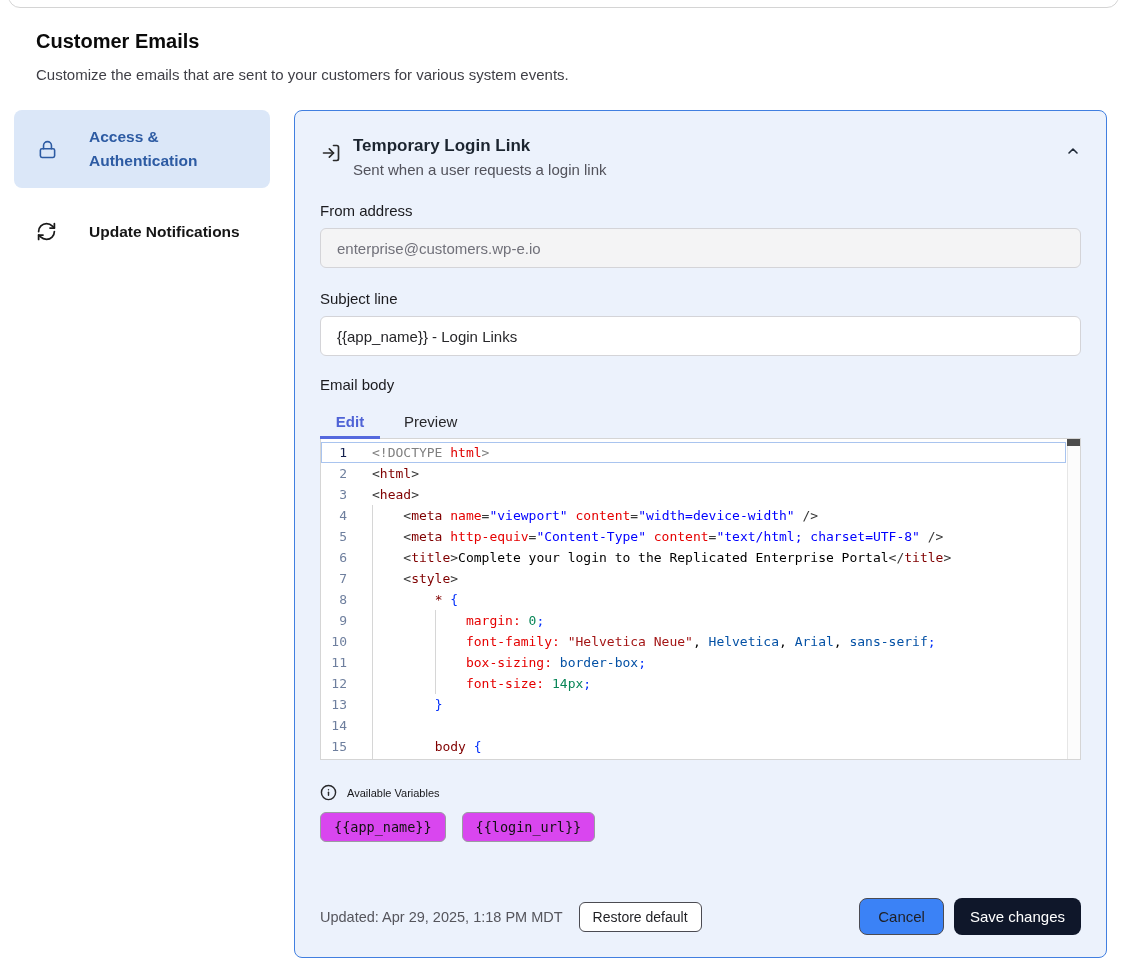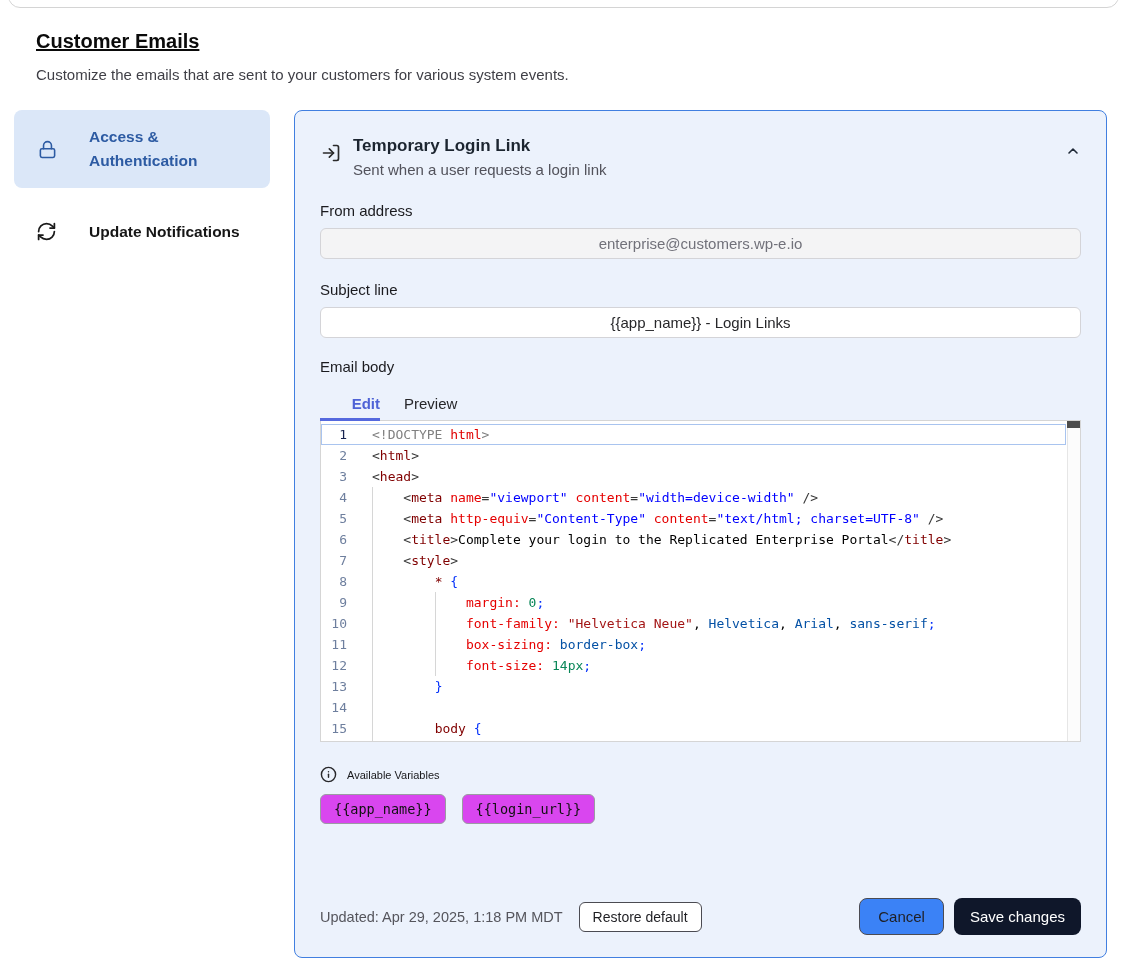--- a/index.html
+++ b/index.html
@@ -2,21 +2,21 @@
 <html><head>
 <meta charset="utf-8">
 <style>
   * { margin: 0; padding: 0; box-sizing: border-box; }
   html, body { width: 1128px; height: 980px; background: #ffffff; overflow: hidden;
     font-family: "Liberation Sans", "DejaVu Sans", sans-serif; }
 
   .prev-card-edge { position: absolute; left: 8px; top: -20px; width: 1111px; height: 28px;
     background: #fff; border: 1px solid #d4d4d4; border-radius: 12px; }
 
-  .page-title { position: absolute; left: 36px; top: 30px; font-size: 20px; font-weight: 700; color: #0a0a0a; text-decoration: underline; }
+  .page-title { position: absolute; left: 36px; top: 30px; font-size: 20px; font-weight: 700; color: #0a0a0a; }
   .page-subtitle { position: absolute; left: 36px; top: 66px; font-size: 15px; color: #3f3f46; }
 
   
   .sidebar { position: absolute; left: 14px; top: 110px; width: 256px; }
   .side-item { display: flex; align-items: center; gap: 32px; cursor: pointer; }
   .side-item.active { background: #dbe7f8; border-radius: 8px; padding: 15px 18px 15px 24px;
     color: #2d5ba3; font-weight: 600; font-size: 15.5px; line-height: 24px; }
   .side-item.plain { margin-top: 25px; padding: 8px 18px 8px 22px; color: #161616;
     font-weight: 600; font-size: 15.5px; }
   .side-item .ic { flex: 0 0 auto; display: flex; }
@@ -26,29 +26,29 @@
     border: 1px solid #417fe0; border-radius: 8px; background: #ecf2fc;
     padding: 24px 25px 22px 25px; display: flex; flex-direction: column; }
 
   .panel-head { display: flex; align-items: flex-start; }
   .panel-head .licon { margin: 8px 12px 0 1px; display: flex; }
   .ph-title { font-size: 17px; font-weight: 700; color: #1c2530; line-height: 22px; }
   .ph-sub { font-size: 15px; color: #52525b; margin-top: 3px; line-height: 20px; }
   .collapse-btn { margin-left: auto; margin-top: 8px; background: none; border: none; cursor: pointer; display: flex; }
 
   .fld-label { margin-top: 22px; font-size: 15px; color: #1b1b1f; }
-  .inp { margin-top: 9px; width: 100%; height: 31px; border: 1px solid #d4d4d8; border-radius: 6px;
+  .inp { margin-top: 9px; width: 100%; height: 40px; border: 1px solid #d4d4d8; border-radius: 6px;
     background: #fff; color: #27272a; font-size: 15px; padding: 0 16px;
-    font-family: "Liberation Sans", sans-serif; text-align: center; }
+    font-family: "Liberation Sans", sans-serif; }
   .inp.disabled { background: #f4f4f5; color: #71717a; }
 
   .tabs { margin-top: 13px; display: flex; align-items: center; height: 30px; }
   .tab { font-size: 15px; cursor: pointer; background: none; border: none;
     font-family: "Liberation Sans", sans-serif; }
-  .tab.active { width: 60px; text-align: right; color: #4f63d6; font-weight: 700; }
+  .tab.active { width: 60px; text-align: center; color: #4f63d6; font-weight: 700; }
   .tab.idle { padding: 0 24px; color: #27272a; }
   .tab-underline { width: 60px; height: 3px; background: #5569de; margin-bottom: -1px; position: relative; z-index: 3; }
 
   
   .editor { position: relative; height: 322px; background: #fff; border: 1px solid #d5d5d5;
     overflow: hidden; font-family: "DejaVu Sans Mono", "Liberation Mono", monospace;
     font-size: 13px; line-height: 21px; }
   .code-scroll { position: absolute; left: 0; top: 3px; right: 14px; }
   .code-line { display: flex; height: 21px; white-space: pre; }
   .code-line.active { box-shadow: inset 0 0 0 1px #a9c4ef; }

